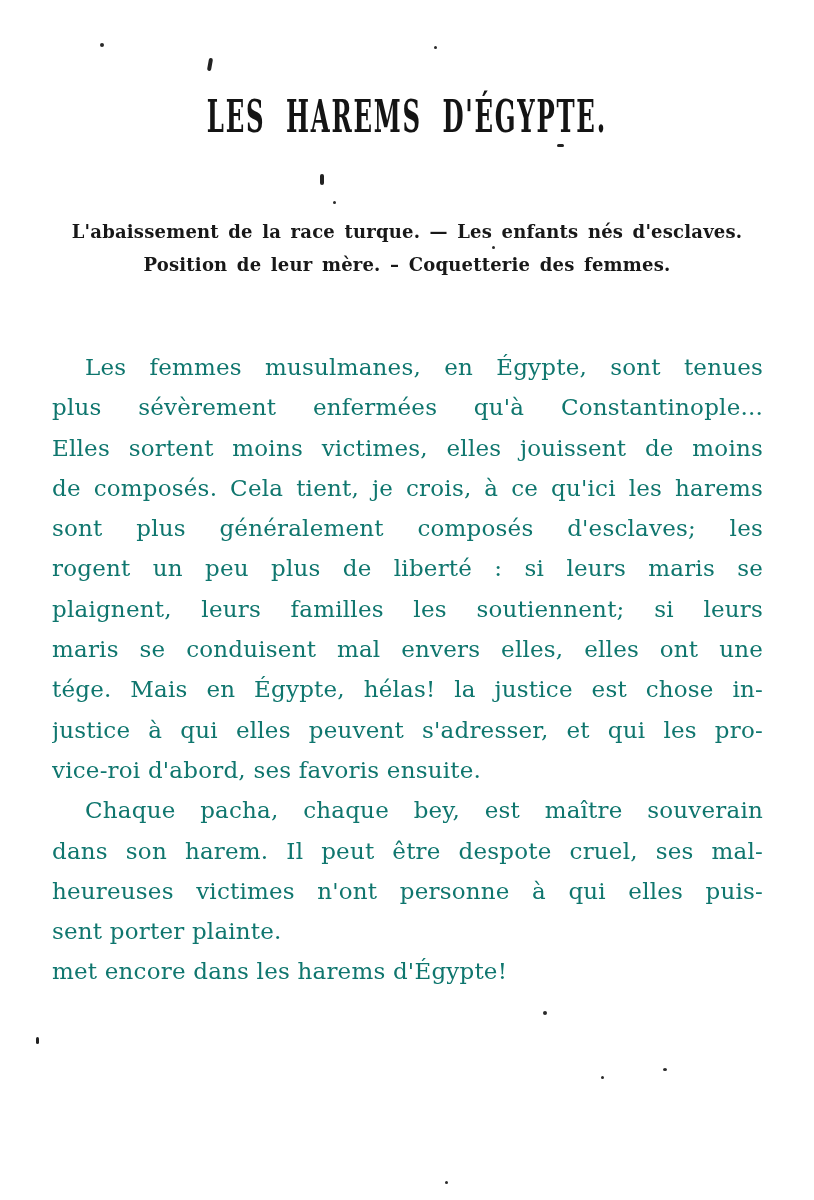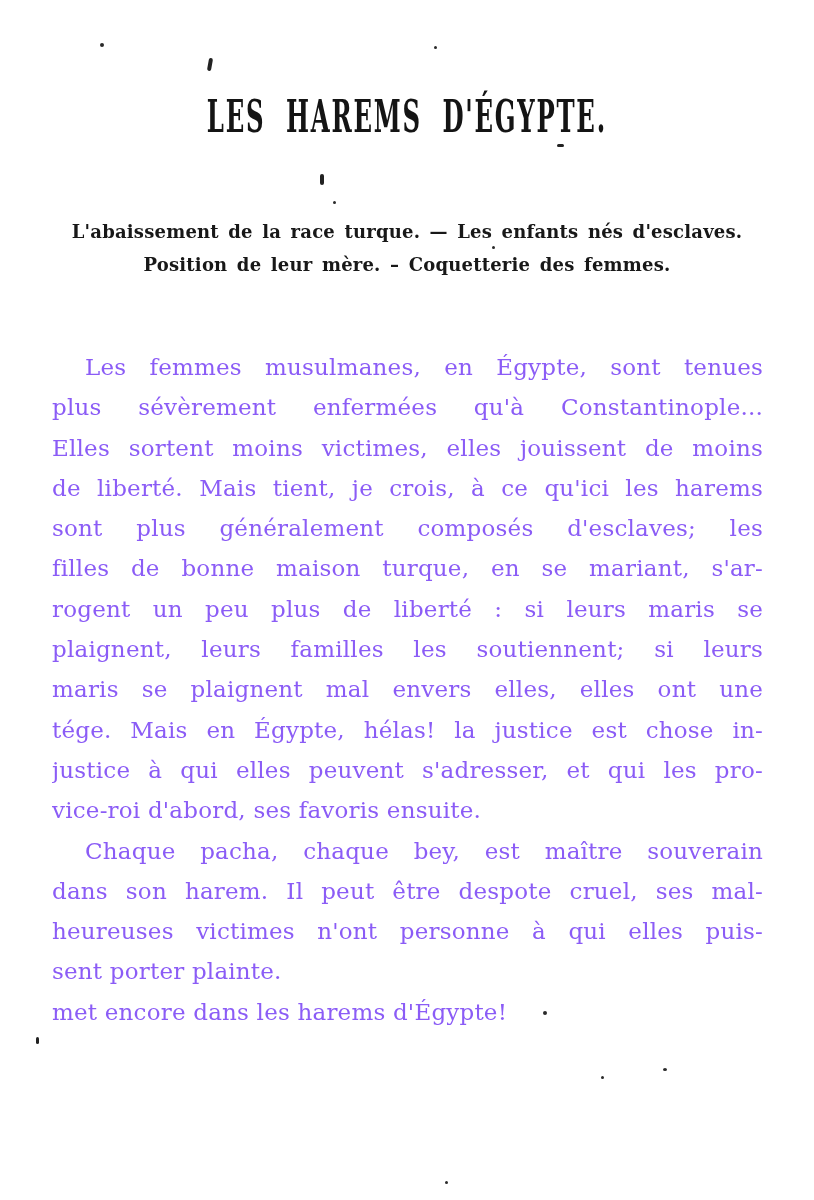--- a/index.html
+++ b/index.html
@@ -47,21 +47,21 @@
     color: #181818;
   }
 
   
   .body-block {
     position: absolute;
     top: 347px;
     left: 52px;
     width: 711px;
     font-size: 23px;
-    color: #8b5cf6;
+    color: #0f766e;
   }
   .body-line {
     height: 40.3px;
     line-height: 40.3px;
     text-align: justify;
     text-align-last: justify;
     overflow: hidden;
     letter-spacing: 0.2px;
   }
   .indent { text-indent: 33px; }
@@ -103,26 +103,25 @@
 
   <div class="subtitle">
     <div>L'abaissement de la race turque. — Les enfants nés d'esclaves.</div>
     <div>Position de leur mère. – Coquetterie des femmes.</div>
   </div>
 
   <div class="body-block">
     <div class="body-line indent">Les femmes musulmanes, en Égypte, sont tenues</div>
     <div class="body-line">plus sévèrement enfermées qu'à Constantinople...</div>
     <div class="body-line">Elles sortent moins victimes, elles jouissent de moins</div>
-    <div class="body-line">de liberté. Mais tient, je crois, à ce qu'ici les harems</div>
+    <div class="body-line">de composés. Cela tient, je crois, à ce qu'ici les harems</div>
     <div class="body-line">sont plus généralement composés d'esclaves; les</div>
-    <div class="body-line">filles de bonne maison turque, en se mariant, s'ar-</div>
     <div class="body-line">rogent un peu plus de liberté : si leurs maris se</div>
     <div class="body-line">plaignent, leurs familles les soutiennent; si leurs</div>
-    <div class="body-line">maris se plaignent mal envers elles, elles ont une</div>
+    <div class="body-line">maris se conduisent mal envers elles, elles ont une</div>
     <div class="body-line">tége. Mais en Égypte, hélas! la justice est chose in-</div>
     <div class="body-line">justice à qui elles peuvent s'adresser, et qui les pro-</div>
     <div class="body-line para-end">vice-roi d'abord, ses favoris ensuite.</div>
     <div class="body-line indent">Chaque pacha, chaque bey, est maître souverain</div>
     <div class="body-line">dans son harem. Il peut être despote cruel, ses mal-</div>
     <div class="body-line">heureuses victimes n'ont personne à qui elles puis-</div>
     <div class="body-line para-end">sent porter plainte.</div>
     <div class="body-line para-end">met encore dans les harems d'Égypte!</div>
   </div>
 

